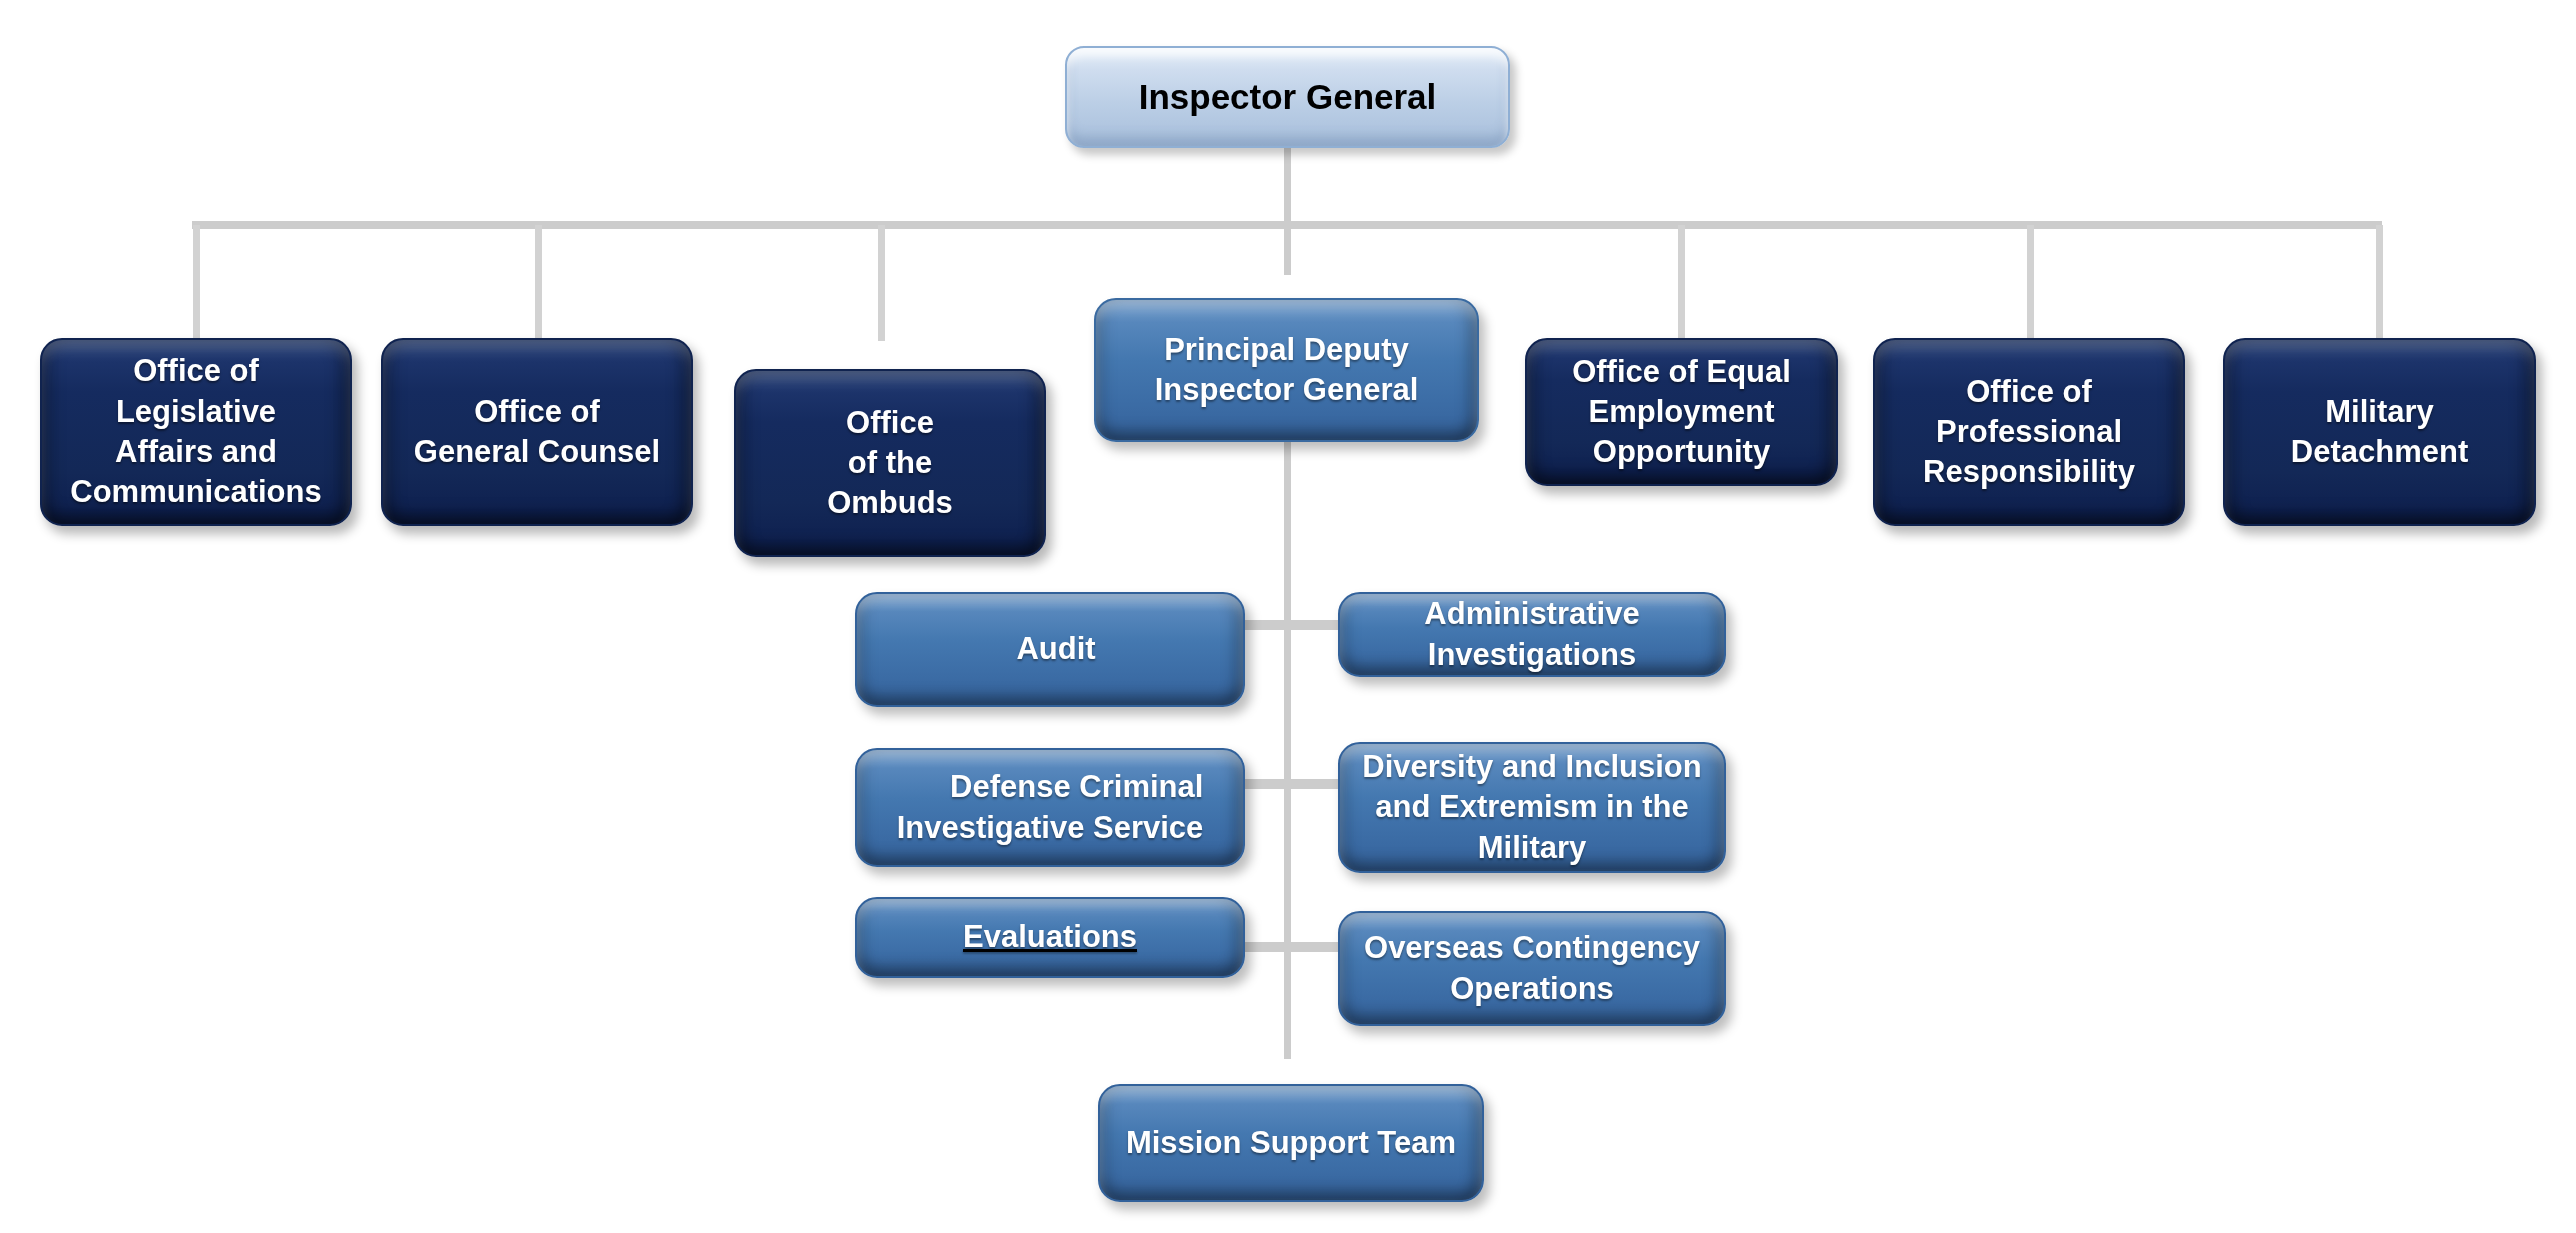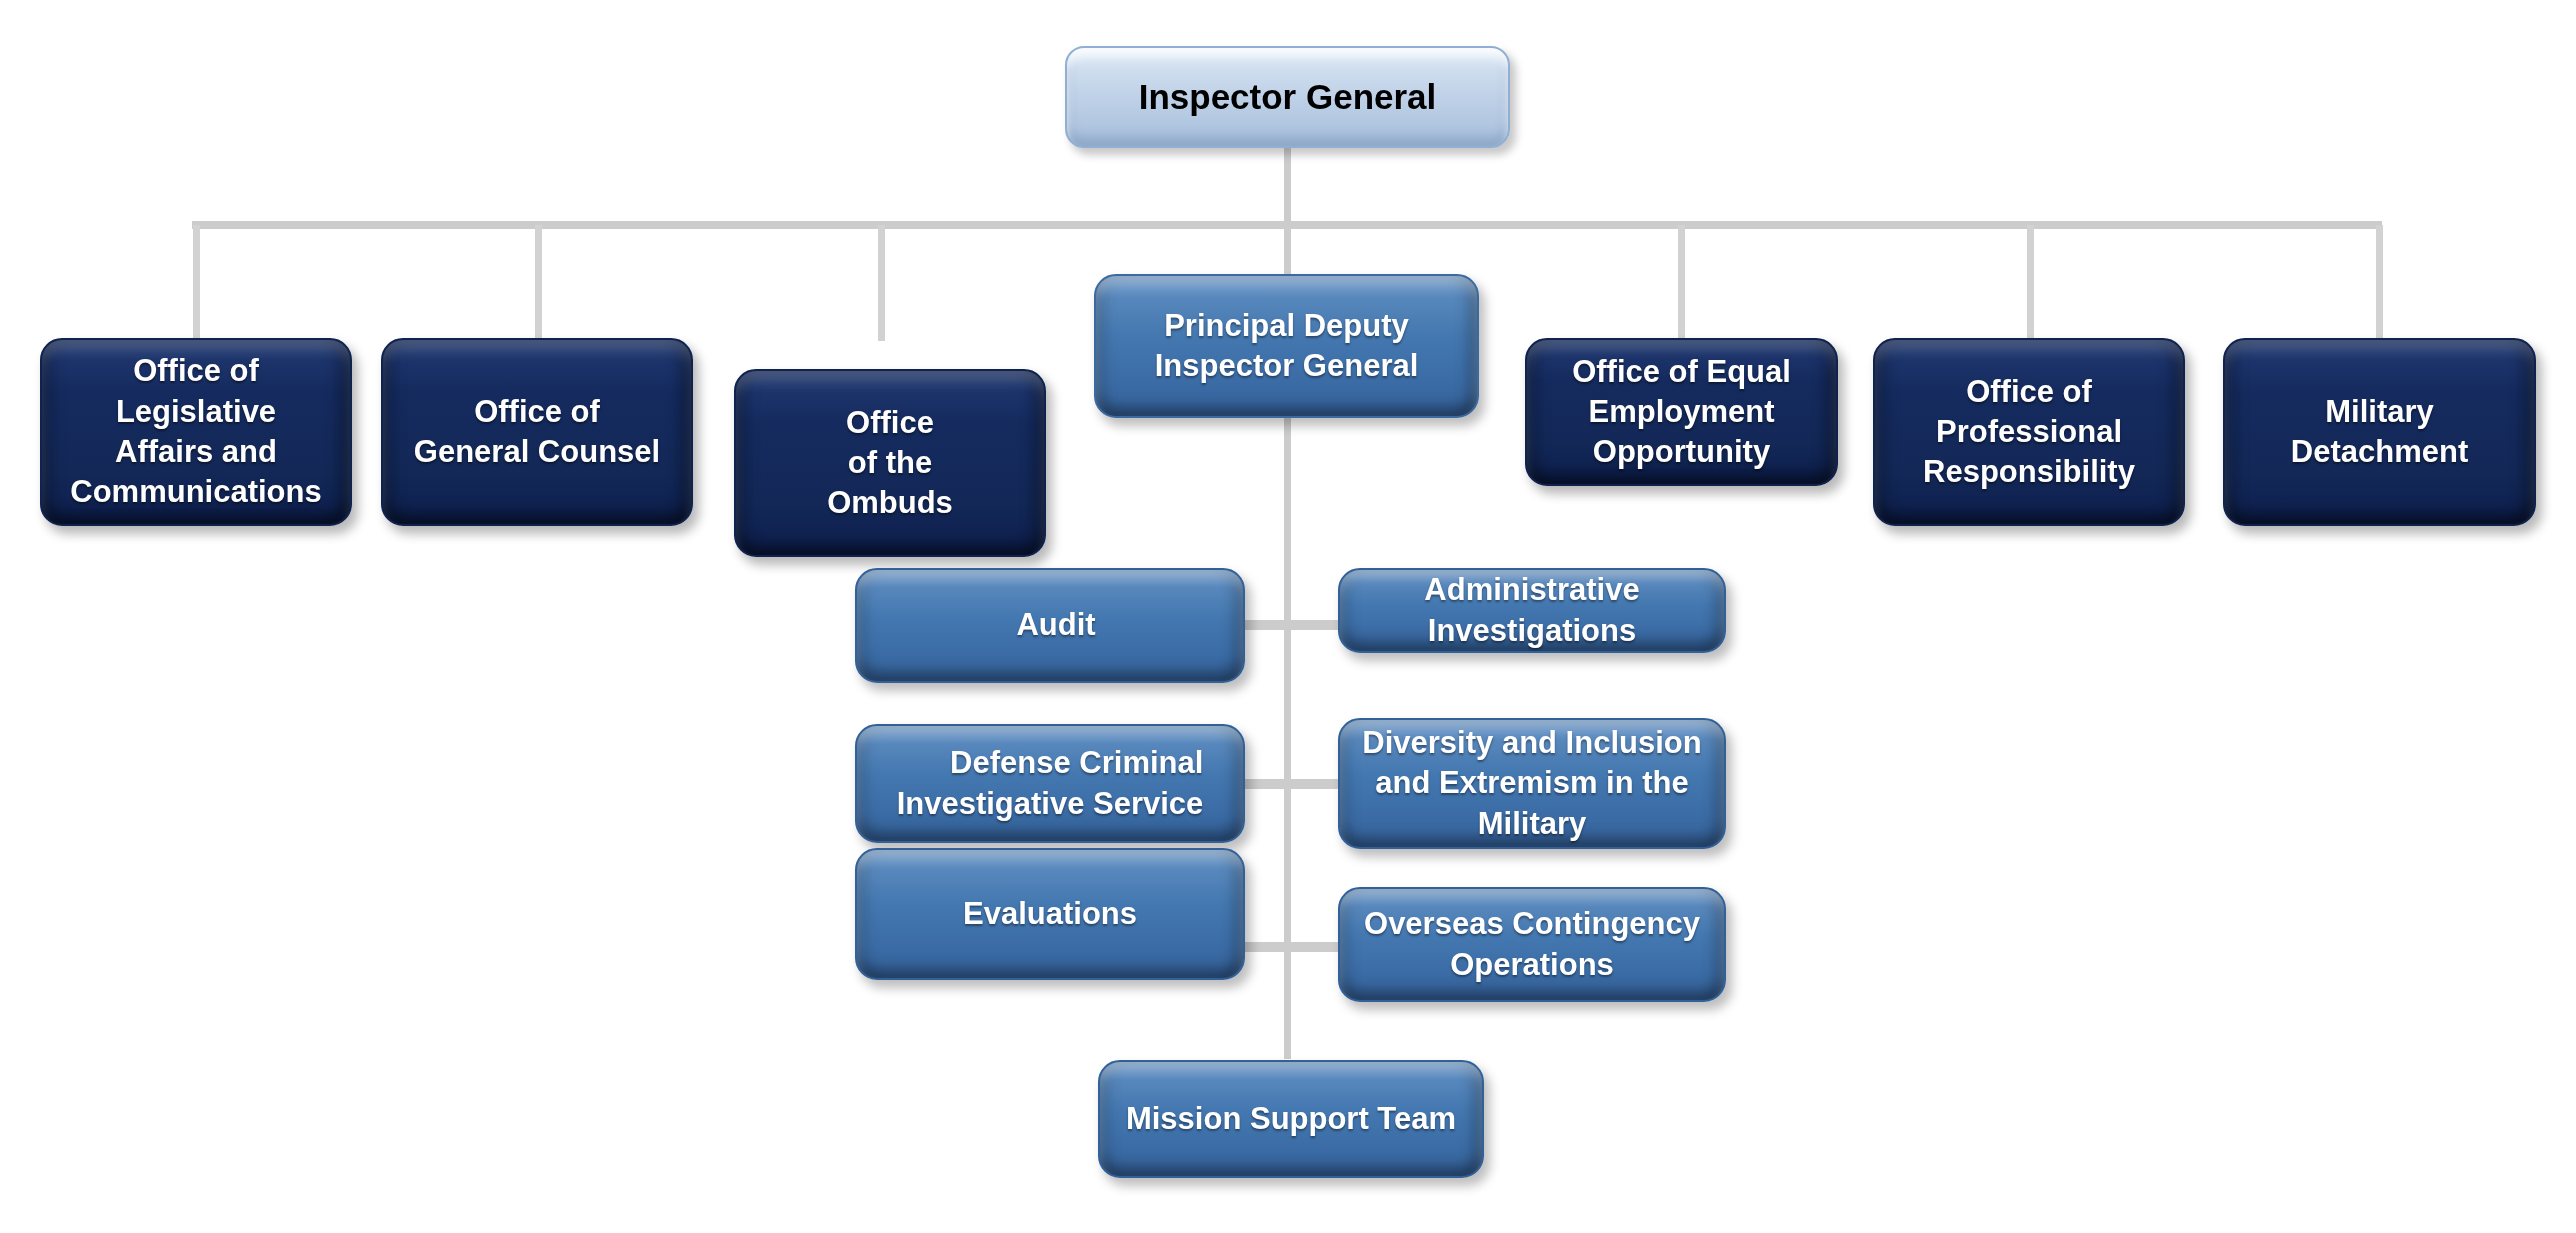--- a/index.html
+++ b/index.html
@@ -59,20 +59,21 @@
   .box.steel {
     background:
       linear-gradient(180deg, #7ea6d1 0%, #5787bc 16%, #4478b0 42%, #3c6da6 72%, #35629b 100%);
     border: 2.2px solid #32619a;
     box-shadow:
       inset 0 7.4px 10.3px rgba(255,255,255,0.28),
       inset 0 -10.3px 13.2px rgba(0,0,0,0.28),
       inset 10.3px 0 13.2px rgba(0,0,0,0.10),
       inset -10.3px 0 13.2px rgba(0,0,0,0.18),
       5.2px 7.4px 10.3px rgba(0,0,0,0.26);
+    margin-top: 24px;
   }
   .box.steel .label {
     color: #ffffff;
     font-size: 31px;
     text-shadow: 0 1.5px 2.2px rgba(0,0,0,0.40);
   }
 
   
   .box.pdig {
     background:
@@ -165,21 +166,21 @@
   <div class="box steel" style="left:855px; top:724px; width:390px; height:119px;text-align:right;">
     <span class="label">Defense Criminal
 Investigative Service</span>
   </div>
   <div class="box steel" style="left:1338px; top:718px; width:388px; height:131px;">
     <span class="label">Diversity and Inclusion
 and Extremism in the
 Military</span>
   </div>
 
-  <div class="box steel" style="left:855px; top:848px; width:390px; height:132px;">
+  <div class="box steel" style="left:855px; top:873px; width:390px; height:81px;text-decoration:underline;">
     <span class="label">Evaluations</span>
   </div>
   <div class="box steel" style="left:1338px; top:887px; width:388px; height:115px;">
     <span class="label">Overseas Contingency
 Operations</span>
   </div>
 
   <div class="box steel" style="left:1098px; top:1060px; width:386px; height:118px;text-align:right;">
     <span class="label">Mission Support Team</span>
   </div>

